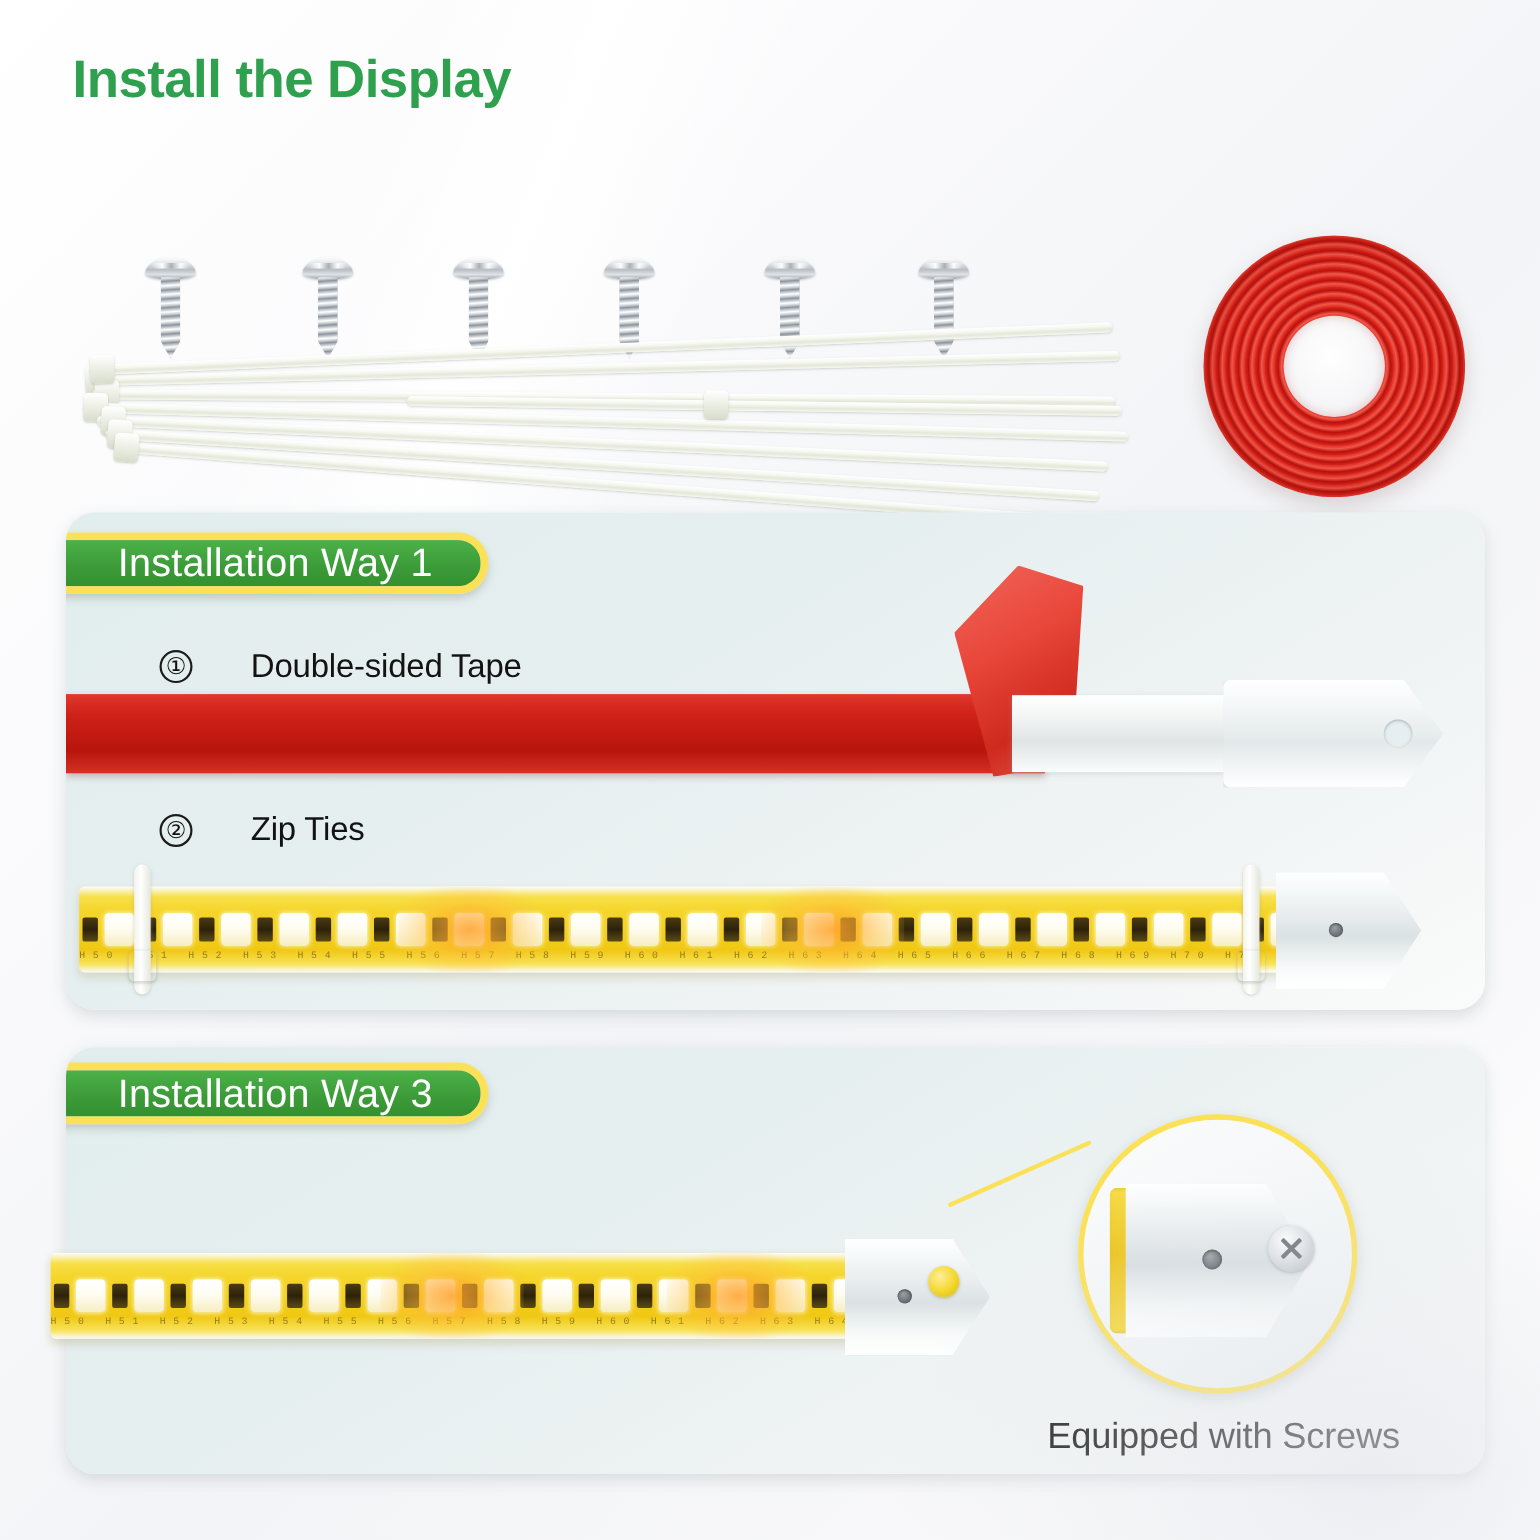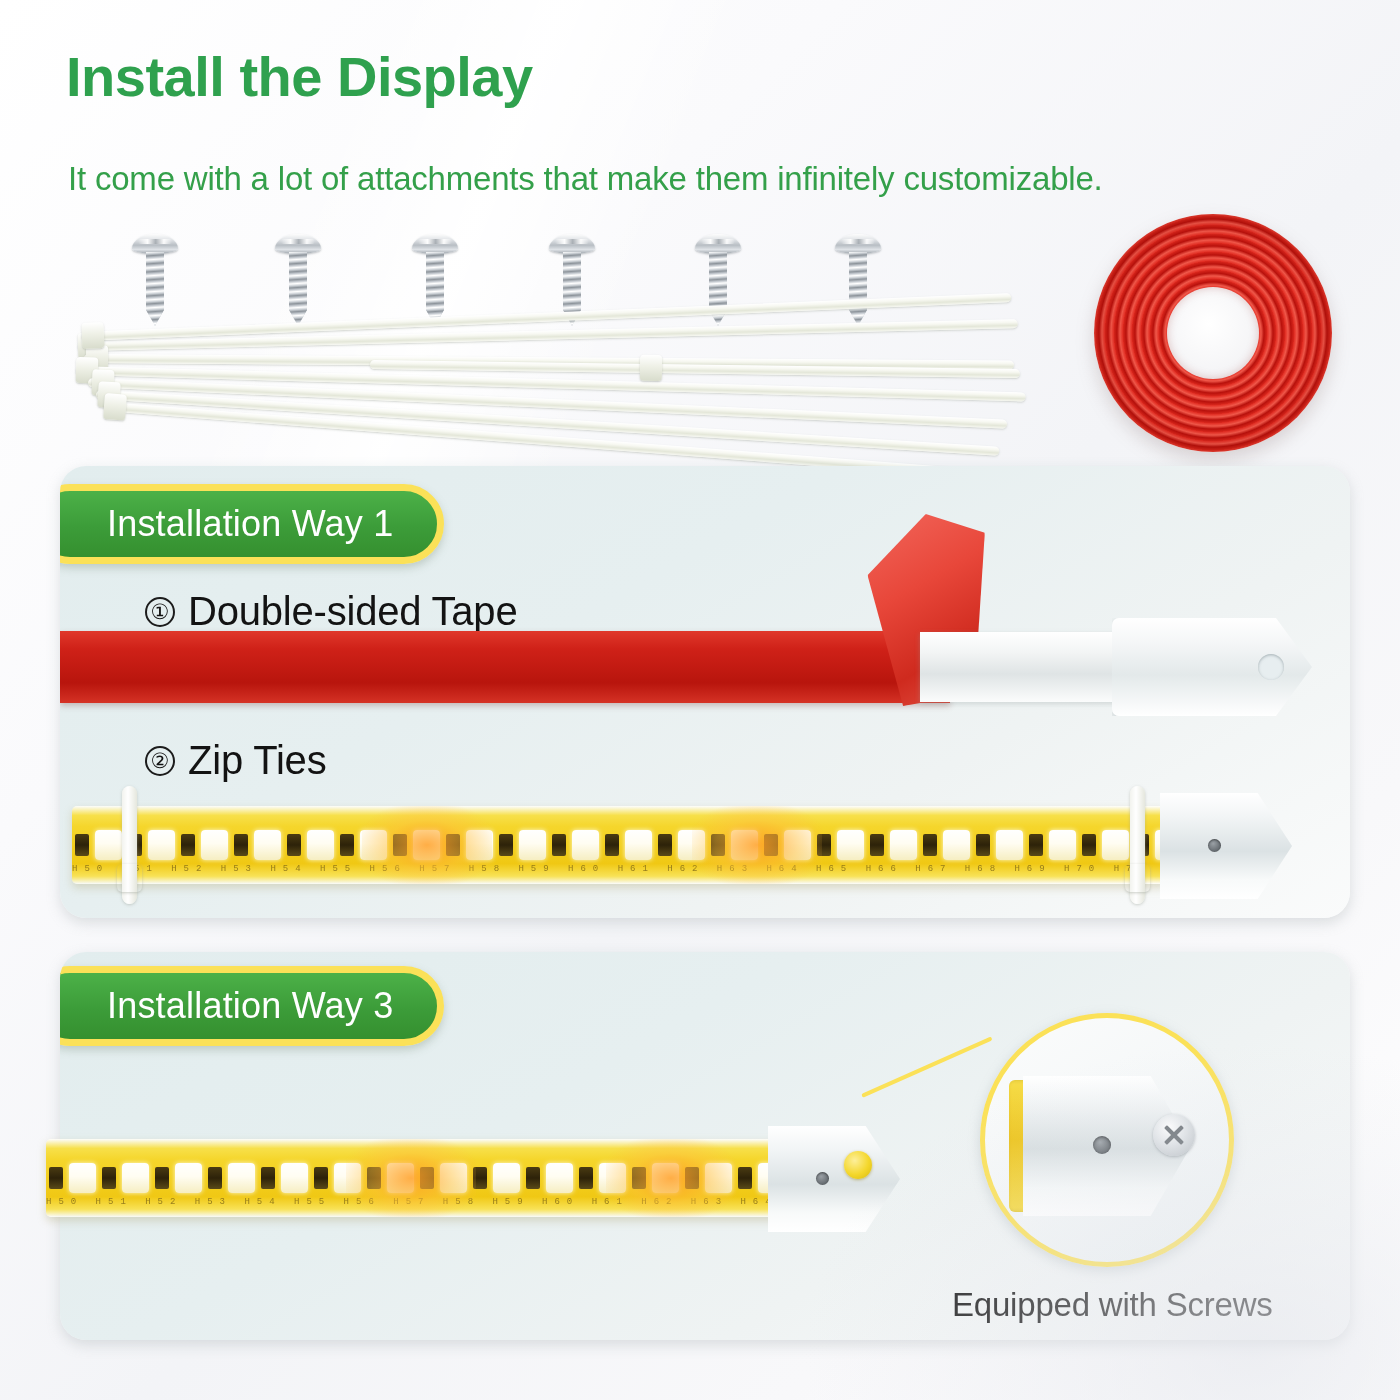--- a/index.html
+++ b/index.html
@@ -40,21 +40,21 @@
     width: 900px; height: 620px;
     background: radial-gradient(ellipse at center, rgba(228,230,236,0.65) 0%, rgba(228,230,236,0) 70%);
     pointer-events: none;
   }
 
   
   .page-title {
     position: absolute;
     left: 66px;
     top: 48px;
-    font-size: 56px;
+    font-size: 48px;
     font-weight: 700;
     color: #2fa14e;
     letter-spacing: -0.5px;
     line-height: 1.05;
     white-space: nowrap;
   }
   .page-subtitle {
     position: absolute;
     left: 68px;
     top: 160px;
@@ -170,21 +170,21 @@
     background: linear-gradient(150deg, #e2edee 0%, #e6eff0 38%, #eff3f3 68%, #fafbfb 100%);
     box-shadow: 0 5px 14px rgba(150,158,162,0.30);
     overflow: hidden;
   }
   #panel-1 { top: 466px;  height: 452px; }
   #panel-2 { top: 952px;  height: 388px; }
 
   .way-badge {
     position: absolute;
     left: -30px;
-    height: 80px;
+    height: 56px;
     padding: 0 44px 0 70px;
     display: flex;
     align-items: center;
     border-radius: 40px;
     background: linear-gradient(180deg, #4cb148 0%, #3c9c39 55%, #35902f 100%);
     border: 7px solid #fbe158;
     box-sizing: border-box;
     box-shadow: 0 4px 8px rgba(120,140,120,0.35);
   }
   #panel-1 .way-badge { top: 18px; }
@@ -208,24 +208,25 @@
     border: 2px solid #1c1c1c;
     border-radius: 50%;
     display: flex;
     align-items: center;
     justify-content: center;
     font-size: 21px;
     color: #121212;
     box-sizing: border-box;
   }
   .step-label {
-    font-size: 40px;
+    font-size: 30px;
     color: #131313;
     white-space: nowrap;
     letter-spacing: -0.2px;
+    margin-left: 40px;
   }
   #step-tape { left: 85px; top: 123px; }
   #step-ties { left: 85px; top: 272px; }
 
   
   .tape-strip {
     position: absolute;
     left: 0;
     top: 165px;
     width: 890px;
@@ -471,21 +472,20 @@
     white-space: nowrap;
     letter-spacing: -0.2px;
   }
 </style>
 </head>
 <body>
 
 <div id="page">
 
   <div class="page-title">Install the Display</div>
-  <div class="page-subtitle">It come with a lot of attachments that make them infinitely customizable.</div>
 
   <div class="parts-area">
 
     <div class="screw" style="left:72px;">
       <div class="head"></div>
       <div class="shaft"></div>
     </div>
     <div class="screw" style="left:215px;">
       <div class="head"></div>
       <div class="shaft"></div>

